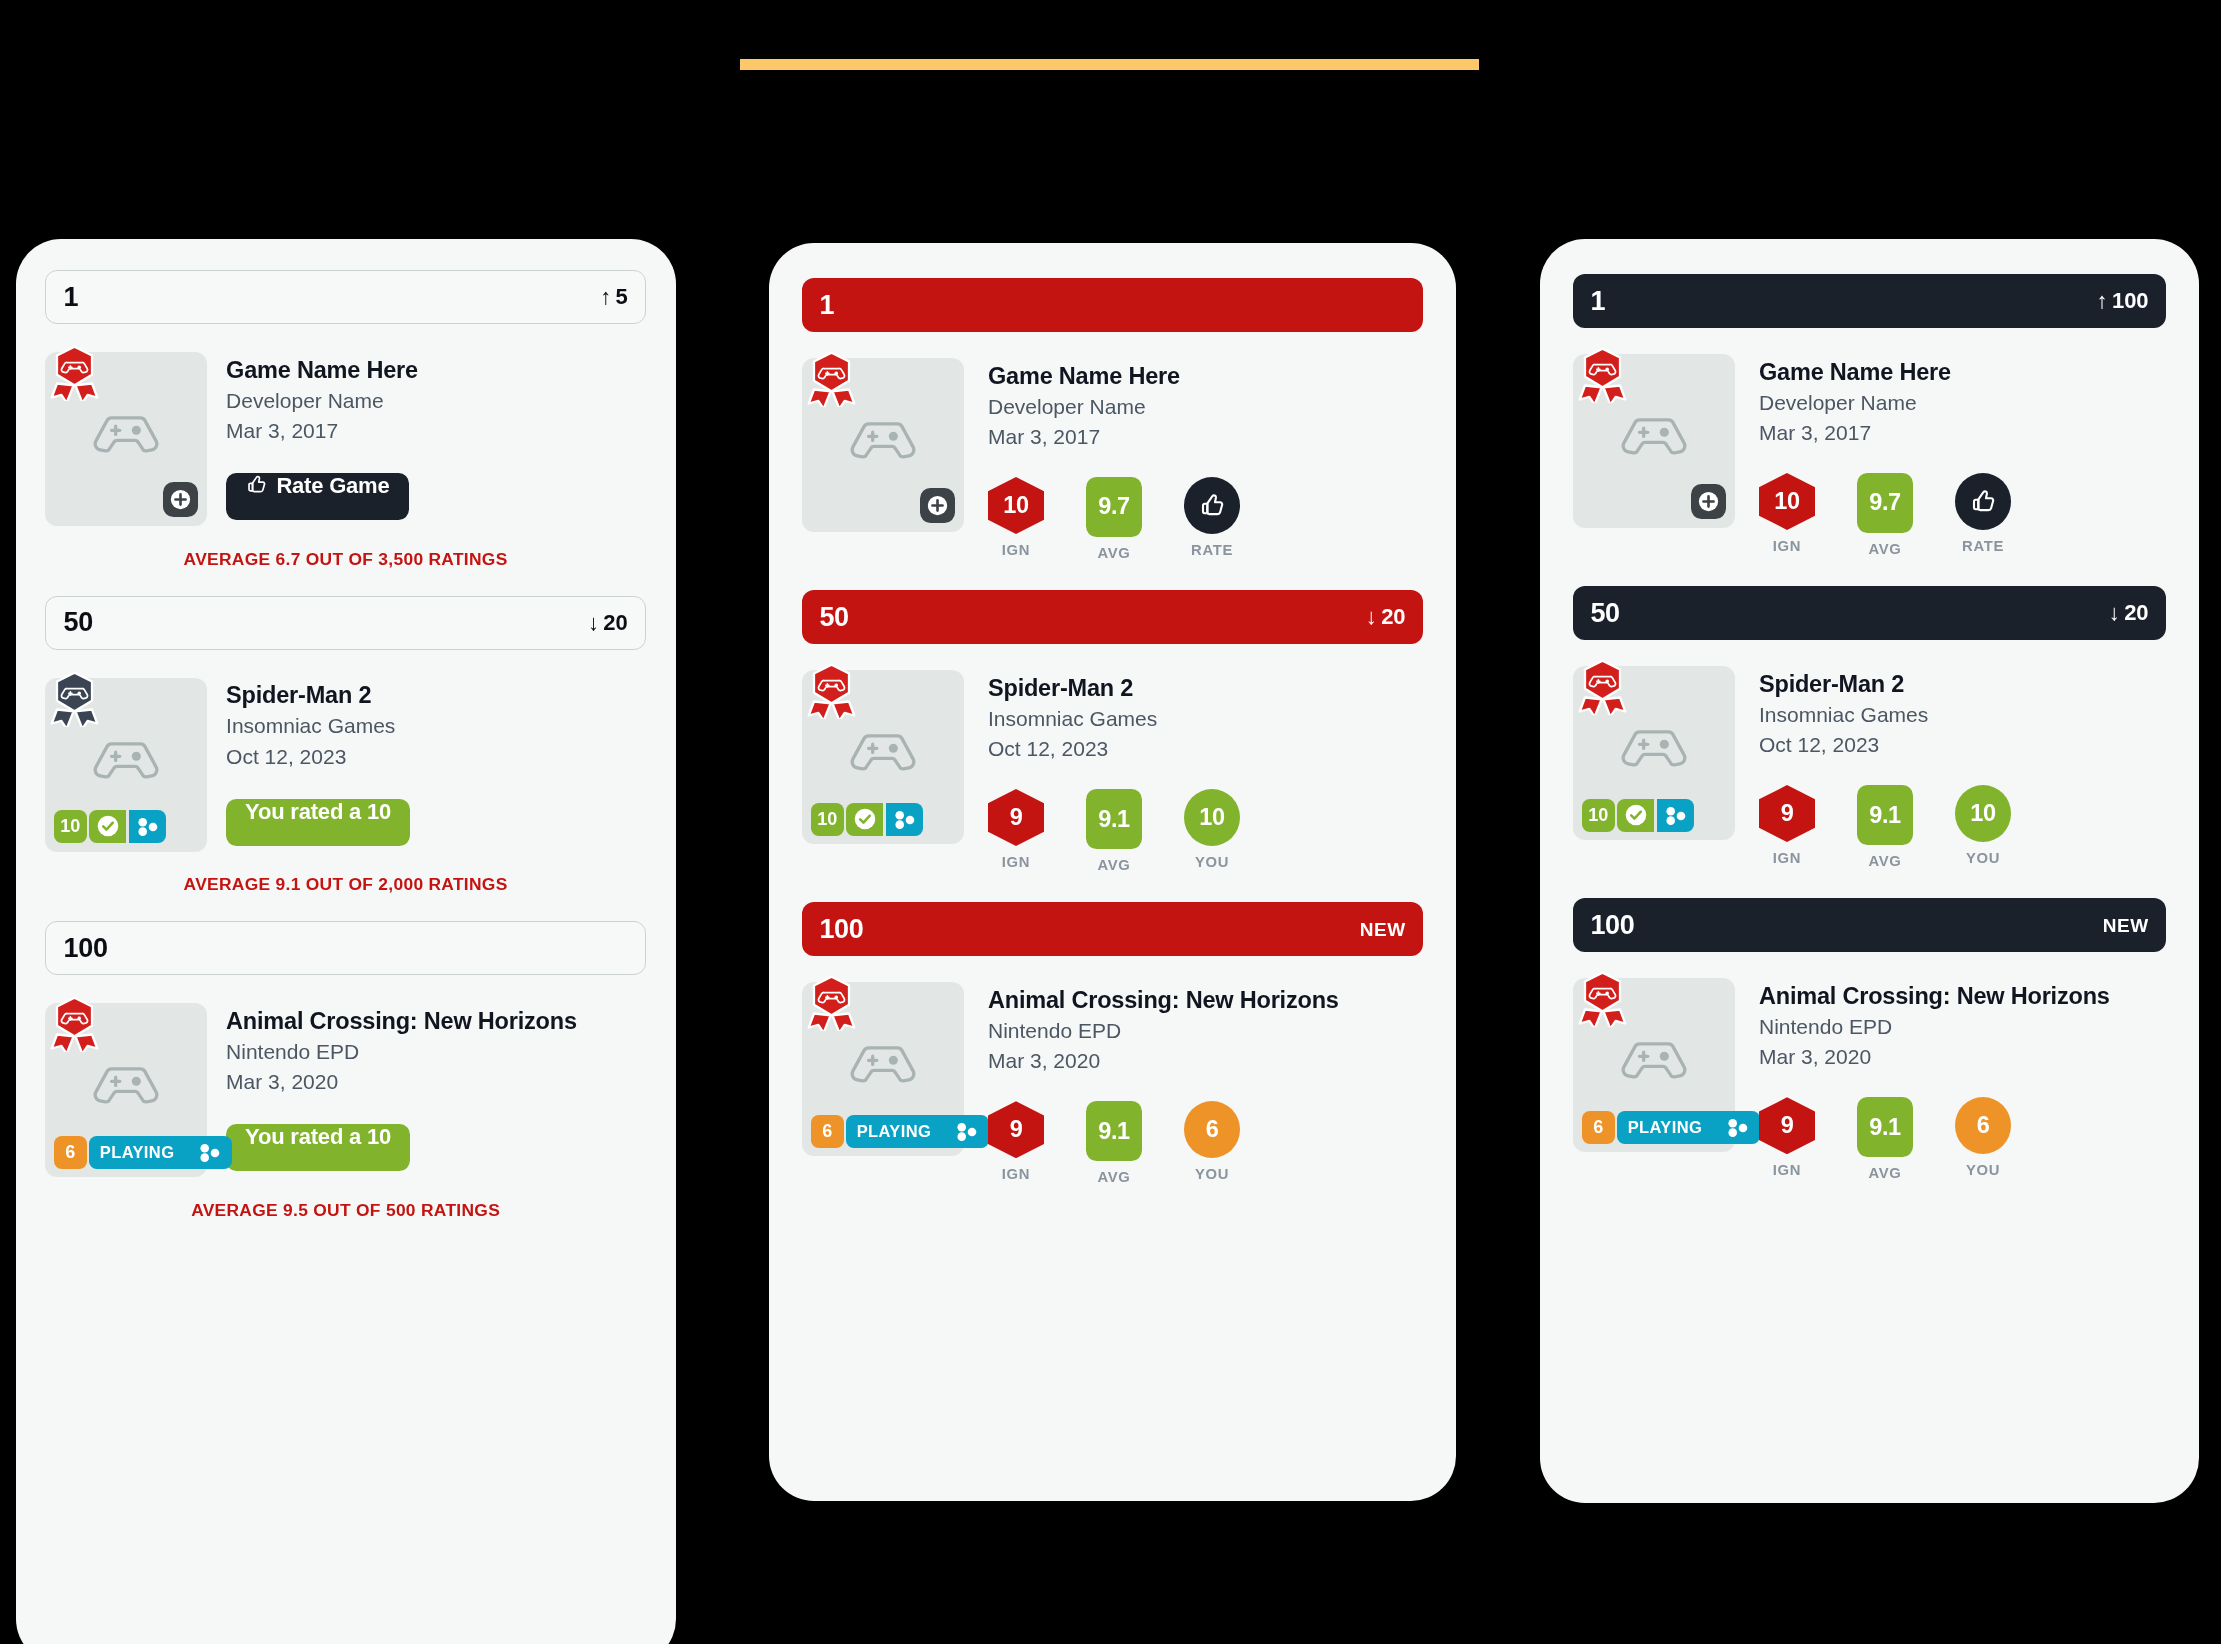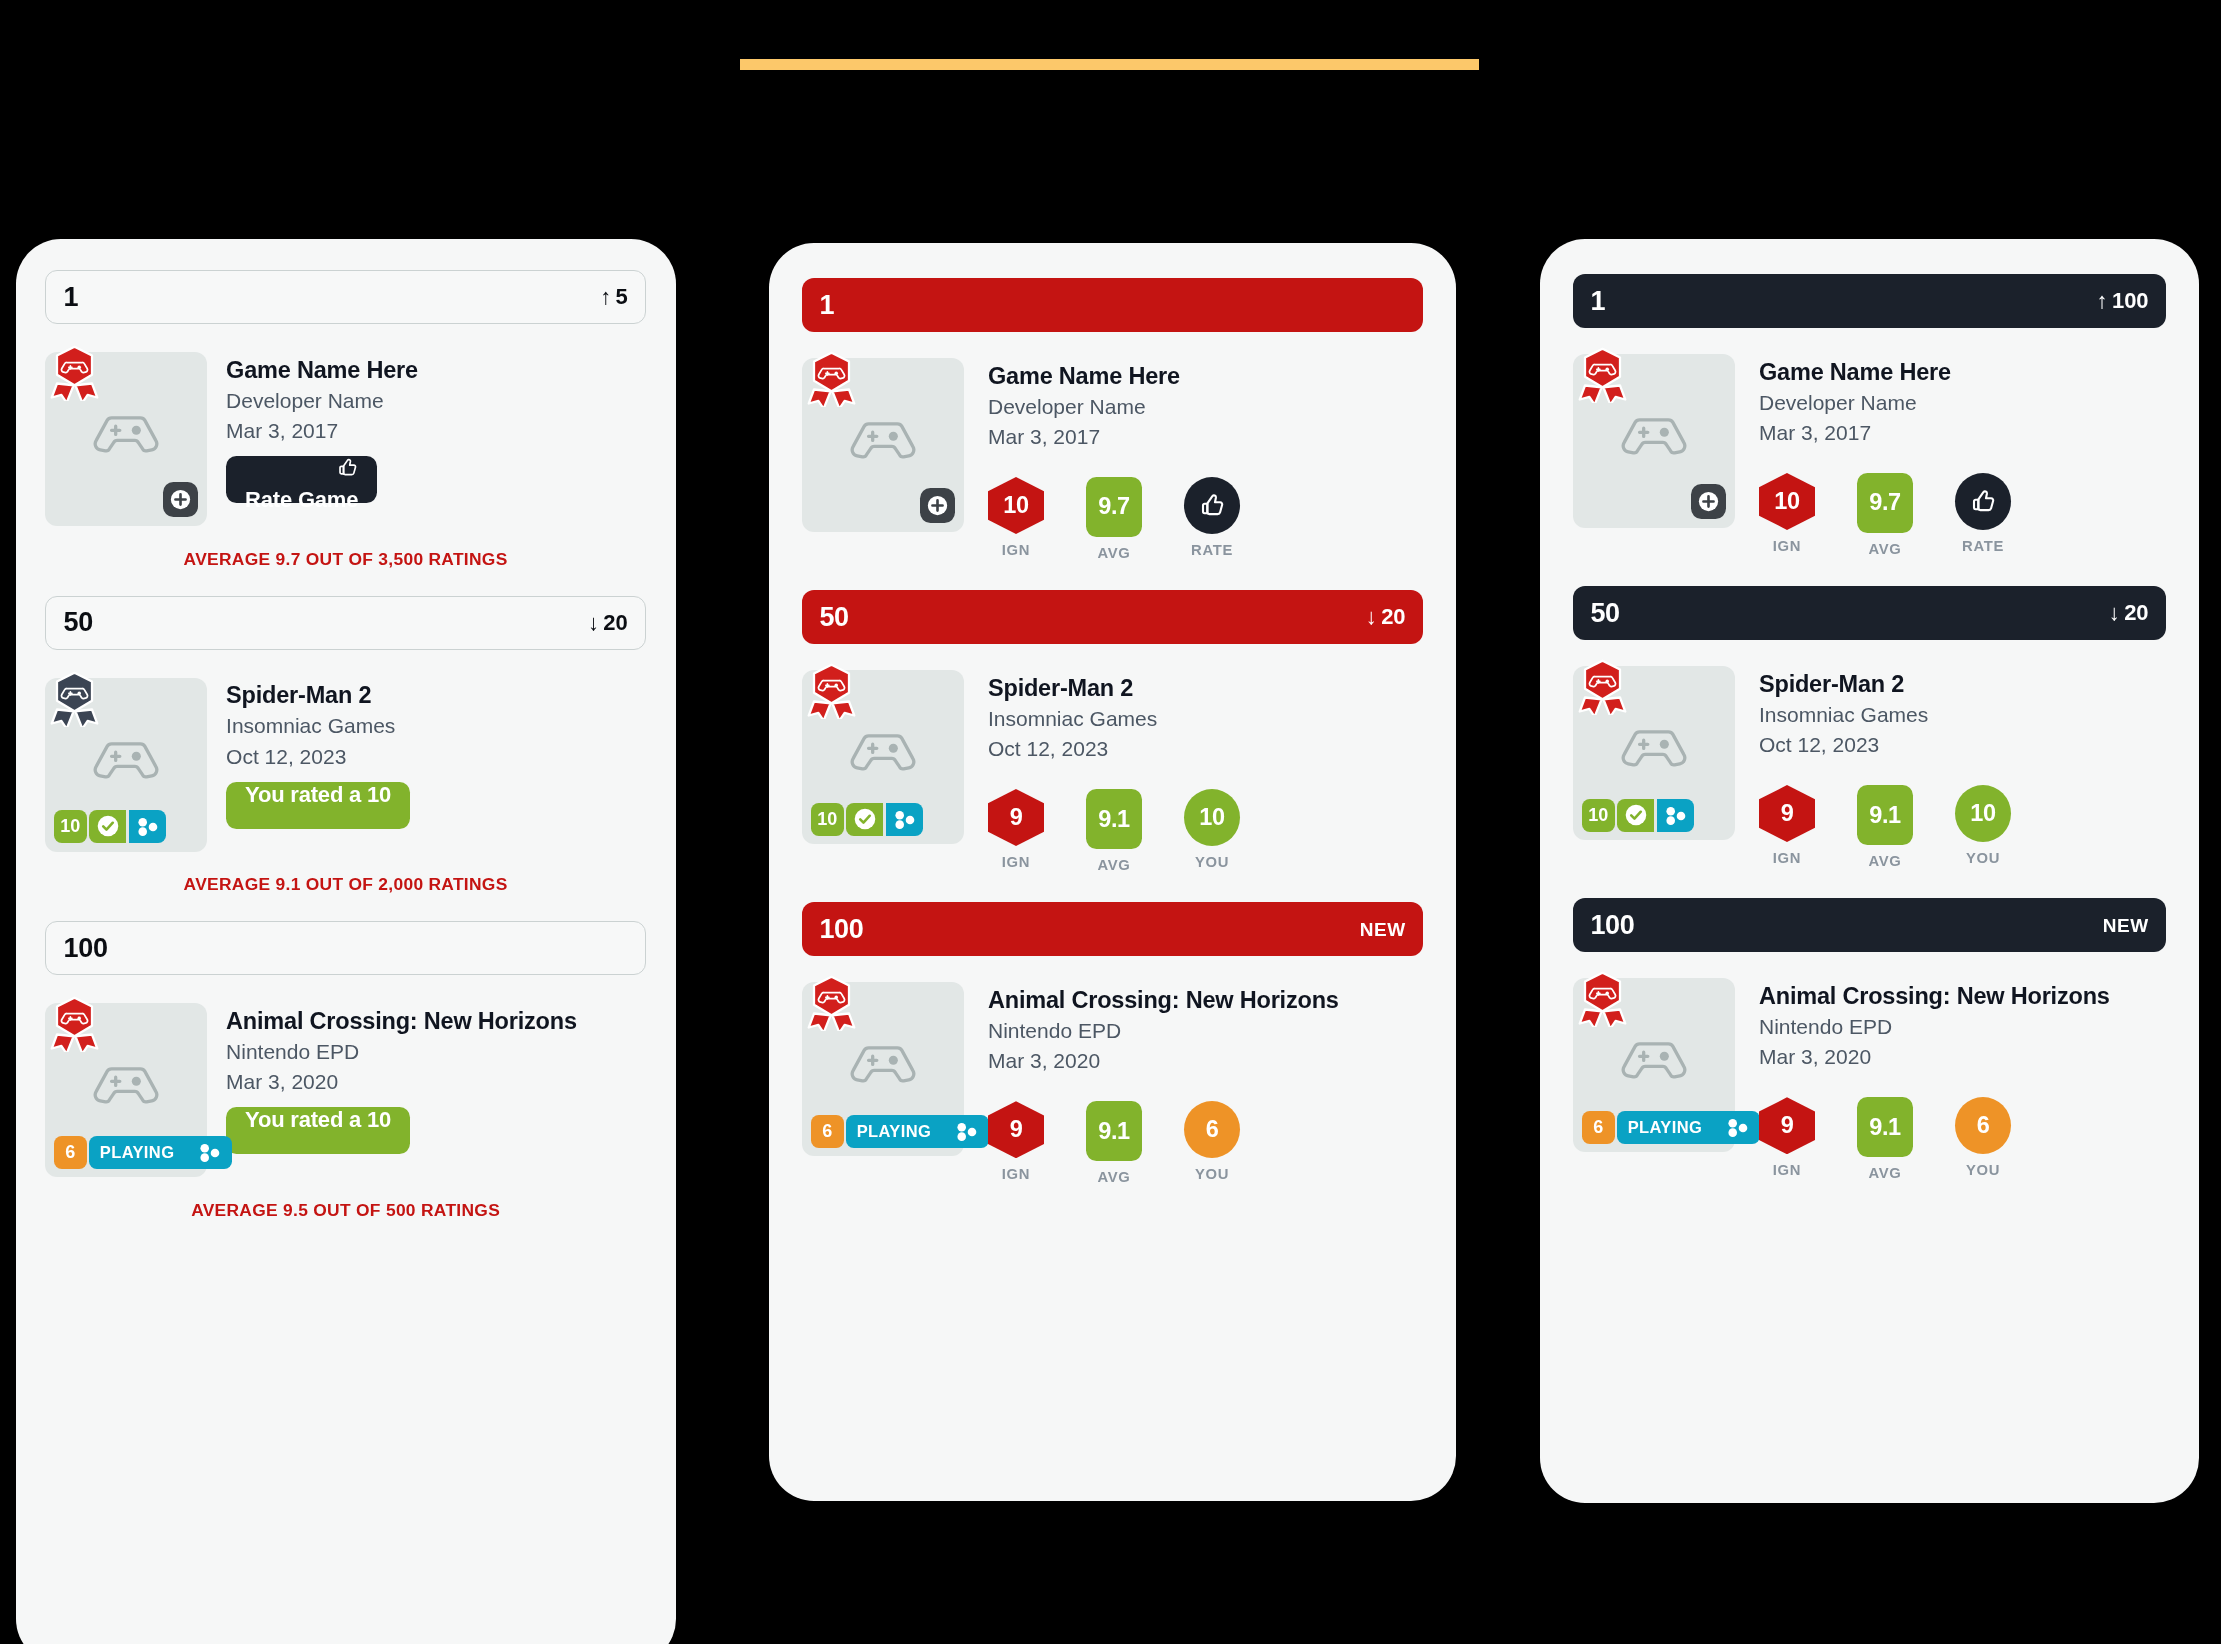--- a/index.html
+++ b/index.html
@@ -117,26 +117,25 @@
   .g-title {
     font-size: 23.5px; font-weight: bold; color: #101520;
     line-height: 1.22; letter-spacing: -0.2px;
   }
   .g-dev, .g-date {
     font-size: 21px; color: #4C5764; line-height: 1.28; margin-top: 3.5px;
   }
 
   
   .cta {
-    display: inline-flex; align-items: flex-end; gap: 8.7px;
-    margin-top: 11px; padding: 0 19px; height: 47px;
+    display: inline-flex; align-items: flex-start; gap: 8.7px;
+    margin-top: 28px; padding: 0 19px; height: 47px;
     border-radius: 10.4px; color: #fff;
     font-size: 22px; font-weight: bold; letter-spacing: -0.2px;
     white-space: nowrap;
-    flex-direction: column;
   }
   .cta.dark  { background: #1B212B; }
   .cta.green { background: #82B32C; }
 
   
   .scores { display: flex; gap: 42px; margin-top: 26px; }
   .score { display: flex; flex-direction: column; align-items: center; width: 56px; }
   .score-shape {
     width: 56px; height: 57px;
     display: flex; align-items: center; justify-content: center;
@@ -205,21 +204,21 @@
             <div class="meta"><div class="g-title">Game Name Here</div><div class="g-dev">Developer Name</div><div class="g-date">Mar 3, 2017</div><div class="cta dark">
                 <span style="display: flex;">
                   <svg width="22.6" height="22.6" viewBox="0 0 28 28">
                     <path d="M9.4 12.4 L14.4 5.1 a2 2 0 0 1 3.5 1.6 l-.9 4.6 h5.1 a2.1 2.1 0 0 1 2 2.7 l-2 7.2 a2.6 2.6 0 0 1 -2.5 1.9 h-8.3 a2 2 0 0 1 -2 -2 V14 a2.6 2.6 0 0 1 .1 -.8 Z" fill="none" stroke="#FFFFFF" stroke-width="2.1" stroke-linejoin="round"></path>
                     <path d="M9.4 12.8 H6.6 a1.6 1.6 0 0 0 -1.6 1.6 v6.2 a1.6 1.6 0 0 0 1.6 1.6 h2.8 Z" fill="none" stroke="#FFFFFF" stroke-width="2.1" stroke-linejoin="round"></path>
                   </svg>
                 </span>
                 <span>Rate Game</span>
               </div></div>
           </div>
-          <div class="avg-note">AVERAGE 9.7 OUT OF 3,500 RATINGS</div>
+          <div class="avg-note">AVERAGE 6.7 OUT OF 3,500 RATINGS</div>
         </div>
         <div class="block">
           <div class="rank-row outline">
             <span class="rank-num">50</span>
             <span class="rank-delta">
               <span class="arrow">↓</span>
               <span>20</span>
             </span>
           </div>
           <div class="game-row">

